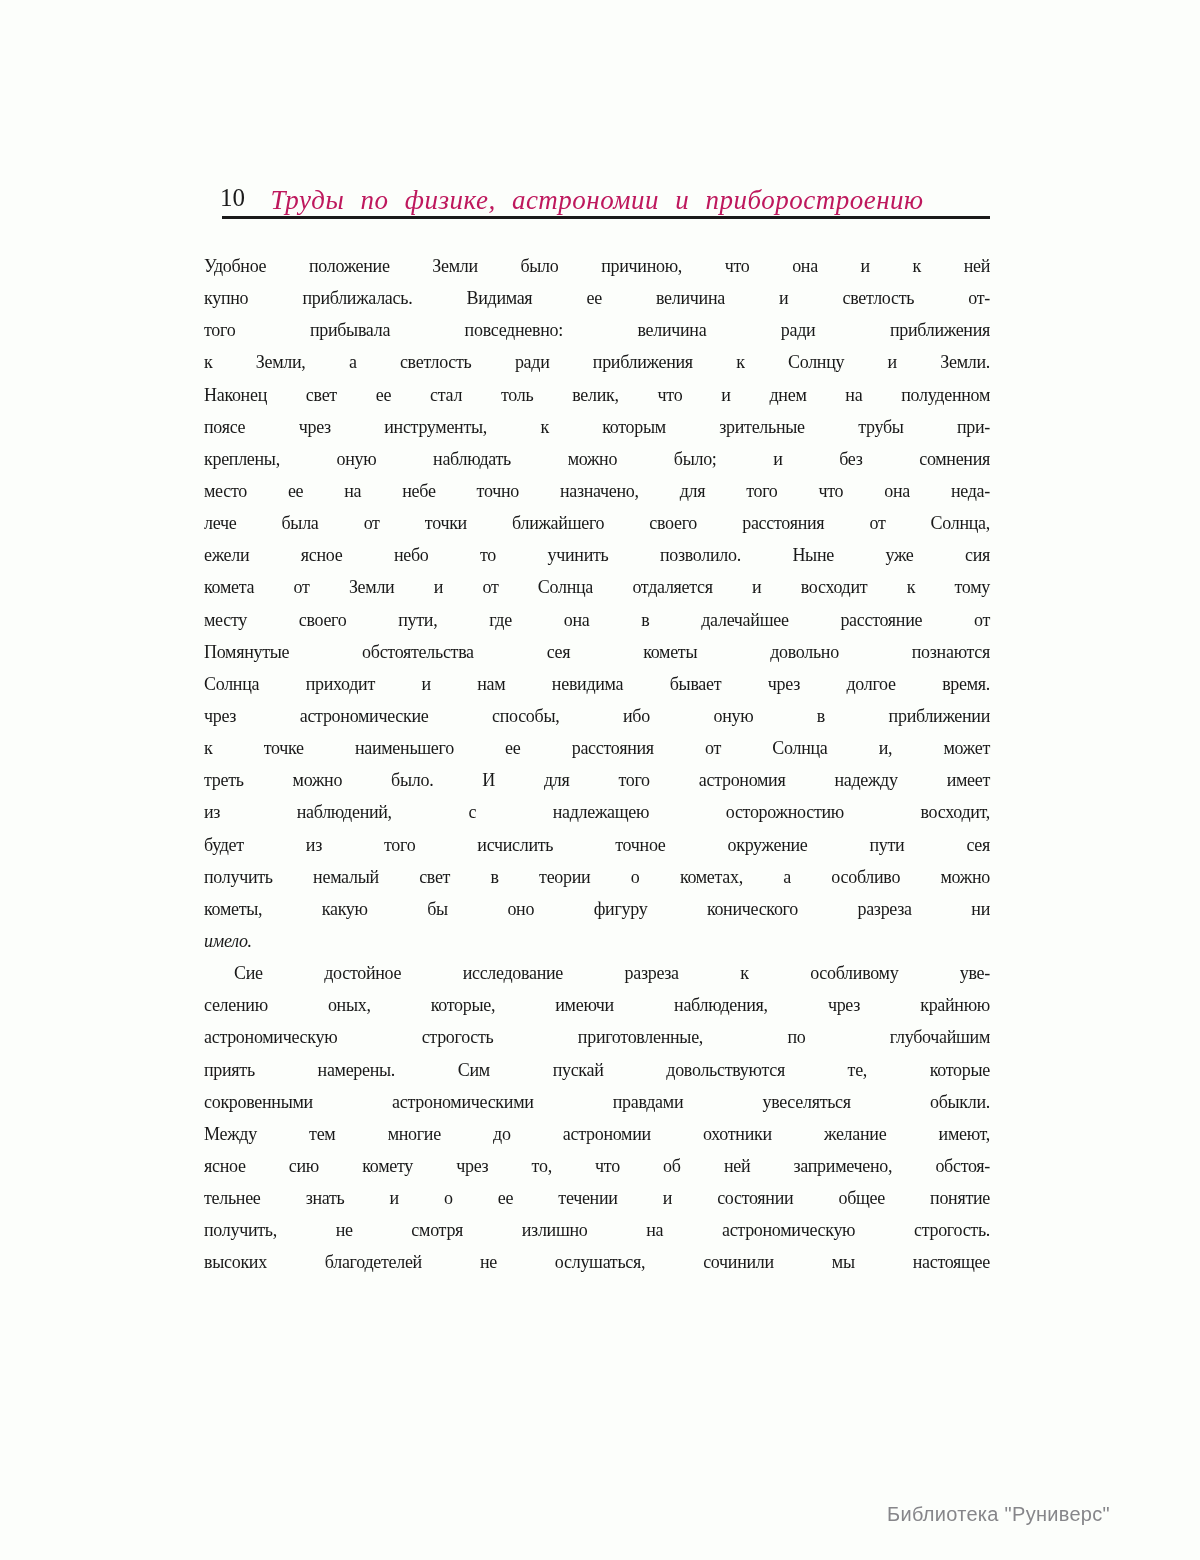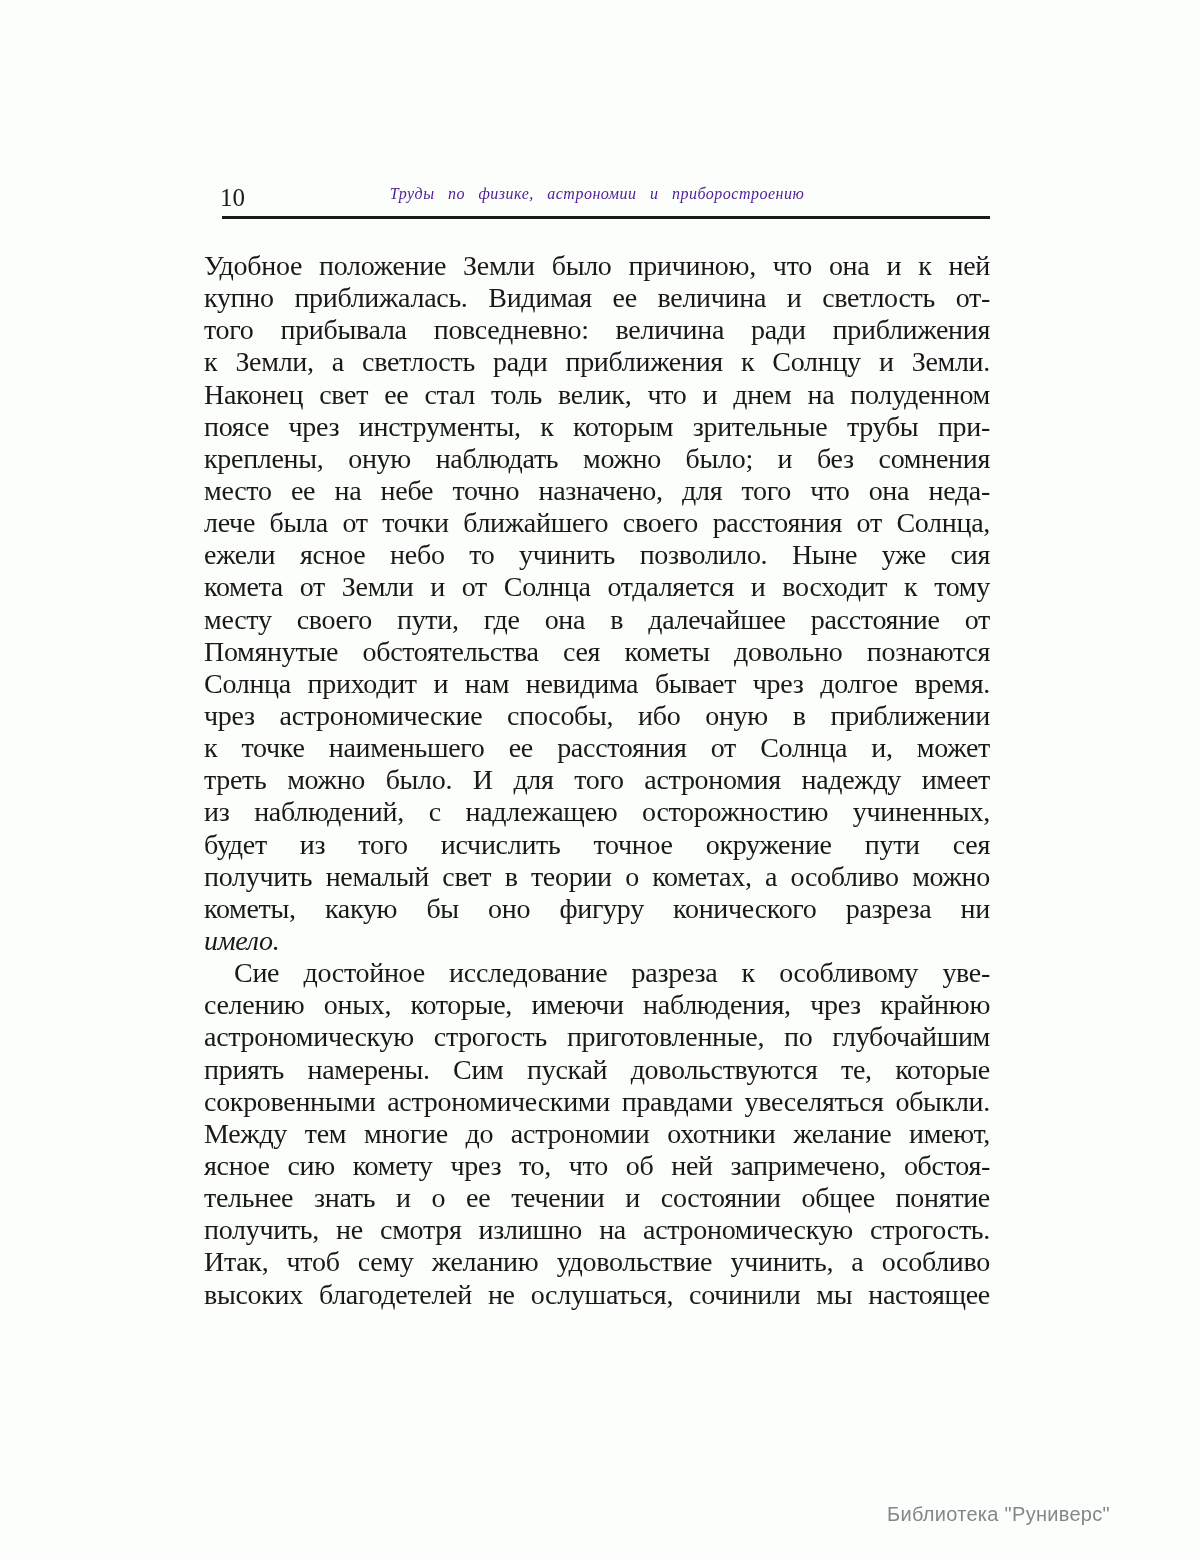--- a/index.html
+++ b/index.html
@@ -28,41 +28,41 @@
     font-size: 25px;
     color: #1b1b1b;
   }
   .running-title {
     position: absolute;
     left: 0;
     right: 0;
     top: 1px;
     text-align: center;
     font-style: italic;
-    font-size: 16px;
-    color: #4c1d95;
+    font-size: 27px;
+    color: #be185d;
     word-spacing: 9px;
     letter-spacing: 0.5px;
     white-space: nowrap;
   }
   .header-rule {
     position: absolute;
     left: 222px;
     top: 216px;
     width: 768px;
     height: 3px;
     background: #1a1a1a;
   }
   .body-text {
     position: absolute;
     left: 204px;
     top: 250px;
     width: 786px;
     color: #191919;
-    font-size: 28px;
+    font-size: 18px;
   }
   .line {
     height: 32.15px;
     line-height: 32.15px;
     text-align: justify;
     text-align-last: justify;
     letter-spacing: -0.3px;
     white-space: nowrap;
     overflow: visible;
   }
@@ -105,31 +105,30 @@
     <div class="line">место ее на небе точно назначено, для того что она неда-</div>
     <div class="line">лече была от точки ближайшего своего расстояния от Солнца,</div>
     <div class="line">ежели ясное небо то учинить позволило. Ныне уже сия</div>
     <div class="line">комета от Земли и от Солнца отдаляется и восходит к тому</div>
     <div class="line">месту своего пути, где она в далечайшее расстояние от</div>
     <div class="line">Помянутые обстоятельства сея кометы довольно познаются</div>
     <div class="line">Солнца приходит и нам невидима бывает чрез долгое время.</div>
     <div class="line">чрез астрономические способы, ибо оную в приближении</div>
     <div class="line">к точке наименьшего ее расстояния от Солнца и, может</div>
     <div class="line">треть можно было. И для того астрономия надежду имеет</div>
-    <div class="line">из наблюдений, с надлежащею осторожностию учиненных,</div>
+    <div class="line">из наблюдений, с надлежащею осторожностию восходит,</div>
     <div class="line">будет из того исчислить точное окружение пути сея</div>
     <div class="line">получить немалый свет в теории о кометах, а особливо можно</div>
     <div class="line">кометы, какую бы оно фигуру конического разреза ни</div>
     <div class="line short">имело.</div>
     <div class="line indent">Сие достойное исследование разреза к особливому уве-</div>
     <div class="line">селению оных, которые, имеючи наблюдения, чрез крайнюю</div>
     <div class="line">астрономическую строгость приготовленные, по глубочайшим</div>
     <div class="line">приять намерены. Сим пускай довольствуются те, которые</div>
     <div class="line">сокровенными астрономическими правдами увеселяться обыкли.</div>
     <div class="line">Между тем многие до астрономии охотники желание имеют,</div>
     <div class="line">ясное сию комету чрез то, что об ней запримечено, обстоя-</div>
     <div class="line">тельнее знать и о ее течении и состоянии общее понятие</div>
     <div class="line">получить, не смотря излишно на астрономическую строгость.</div>
-    <div class="line">Итак, чтоб сему желанию удовольствие учинить, а особливо</div>
     <div class="line">высоких благодетелей не ослушаться, сочинили мы настоящее</div>
   </div>
 
 <div class="footer-watermark">Библиотека "Руниверс"</div>
 
 </body></html>

